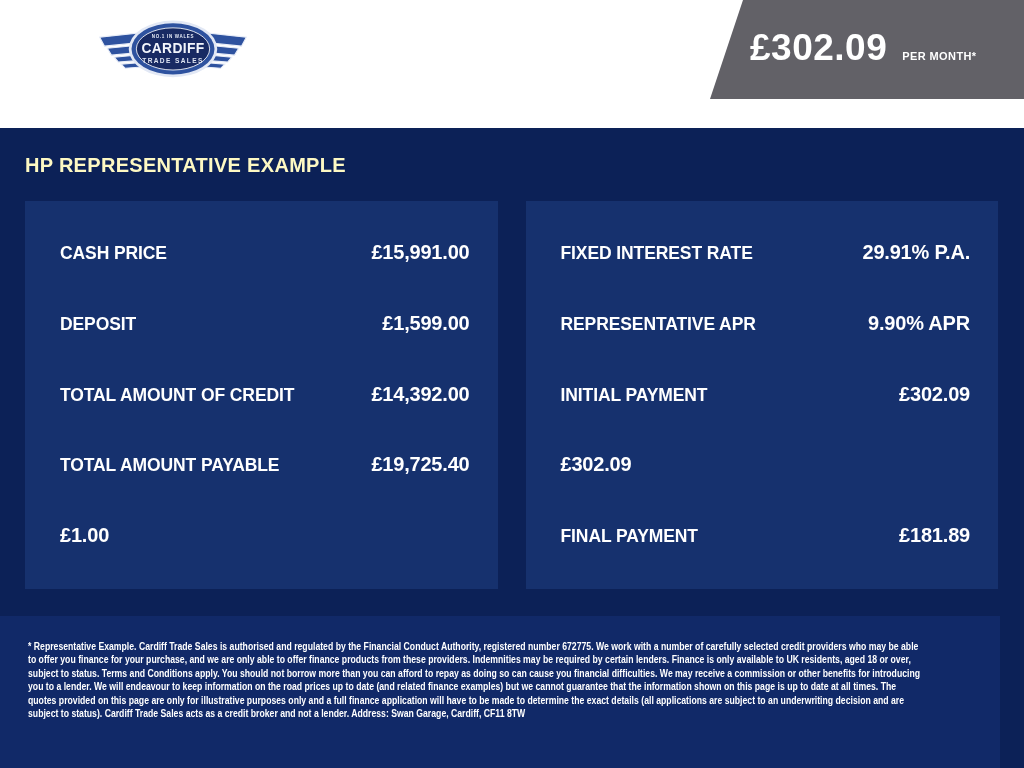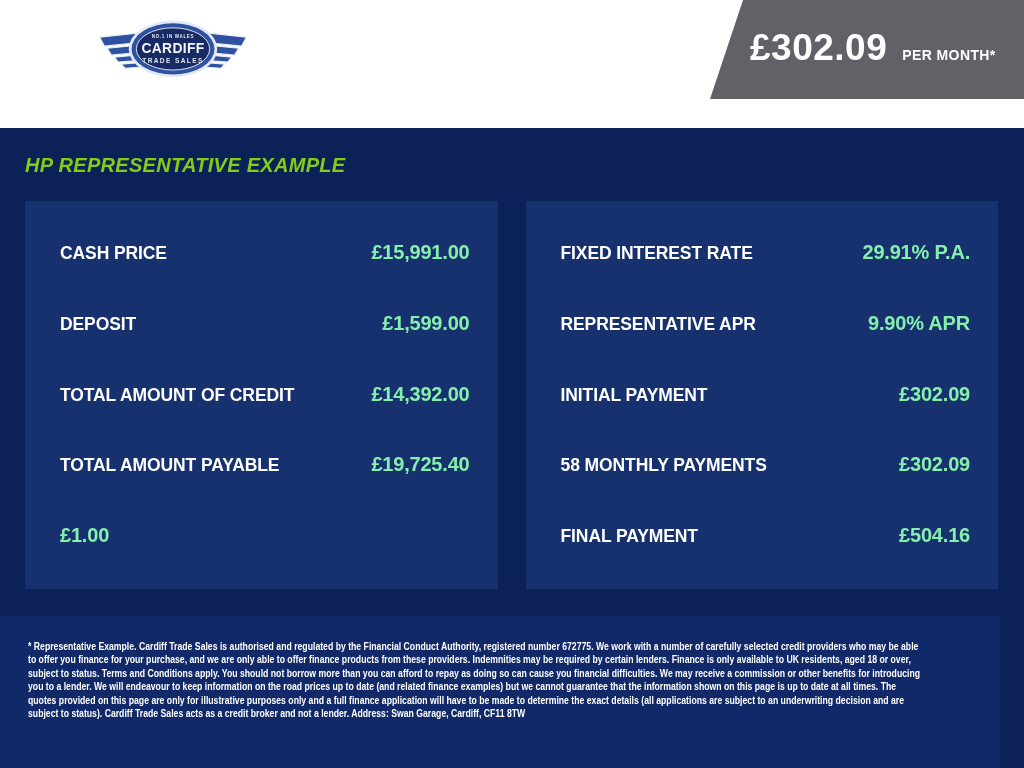--- a/index.html
+++ b/index.html
@@ -14,39 +14,39 @@
   .price-banner {
     position:absolute; top:0; right:0; width:314px; height:99px;
     background:#626167;
     -webkit-clip-path:polygon(33px 0, 314px 0, 314px 99px, 0 99px);
     clip-path:polygon(33px 0, 314px 0, 314px 99px, 0 99px);
     display:flex; align-items:baseline; gap:15px;
     padding-left:40px; padding-top:27px;
     color:#ffffff;
   }
   .price-banner .big { font-size:37px; font-weight:bold; letter-spacing:0.5px; }
-  .price-banner .small { font-size:14px; font-weight:bold; letter-spacing:0.4px; }
+  .price-banner .small { font-size:11px; font-weight:bold; letter-spacing:0.4px; }
 
   
   .band { width:1024px; height:488px; background:#0c2157; padding-top:26px; }
 
   .section-title {
-    color:#84cc16; font-size:20px; font-weight:bold; letter-spacing:0.3px;
-    padding-left:25px; margin-bottom:24px;font-style:italic;
+    color:#fef9c3; font-size:20px; font-weight:bold; letter-spacing:0.3px;
+    padding-left:25px; margin-bottom:24px;
   }
 
   .panels { display:flex; gap:28px; padding:0 26px 0 25px; height:443px; }
   .panel {
     flex:1; background:#16316e; height:388px;
     display:flex; flex-direction:column; justify-content:space-between;
     padding:40px 28px 42px 35px;
   }
   .row { display:flex; justify-content:space-between; align-items:baseline; }
   .row .label { color:#ffffff; font-size:17.5px; font-weight:bold; letter-spacing:-0.1px; white-space:nowrap; }
-  .row .value { color:#86efac; font-size:20px; font-weight:bold; letter-spacing:-0.2px; white-space:nowrap; }
+  .row .value { color:#ffffff; font-size:20px; font-weight:bold; letter-spacing:-0.2px; white-space:nowrap; }
 
   
   .disclaimer-section {
     width:1000px; height:176px; background:#112968;
     padding:24px 0 0 28px;
   }
   .disclaimer-section p {
     color:#ffffff; font-size:10.6px; font-weight:bold; line-height:13.4px;
     width:1090px; transform:scaleX(0.819); transform-origin:0 0;
   }
@@ -120,26 +120,25 @@
       </div>
       <div class="row">
         <span class="label">REPRESENTATIVE APR</span>
         <span class="value">9.90% APR</span>
       </div>
       <div class="row">
         <span class="label">INITIAL PAYMENT</span>
         <span class="value">£302.09</span>
       </div>
       <div class="row">
-        <span class="label">58 MONTHLY PAYMENTS</span>
         <span class="value">£302.09</span>
       </div>
       <div class="row">
         <span class="label">FINAL PAYMENT</span>
-        <span class="value">£504.16</span>
+        <span class="value">£181.89</span>
       </div>
     </div>
 
   </div>
 </div>
 
 <div class="disclaimer-section">
   <p>* Representative Example. Cardiff Trade Sales is authorised and regulated by the Financial Conduct Authority, registered number 672775. We work with a number of carefully selected credit providers who may be able to offer you finance for your purchase, and we are only able to offer finance products from these providers. Indemnities may be required by certain lenders. Finance is only available to UK residents, aged 18 or over, subject to status. Terms and Conditions apply. You should not borrow more than you can afford to repay as doing so can cause you financial difficulties. We may receive a commission or other benefits for introducing you to a lender. We will endeavour to keep information on the road prices up to date (and related finance examples) but we cannot guarantee that the information shown on this page is up to date at all times. The quotes provided on this page are only for illustrative purposes only and a full finance application will have to be made to determine the exact details (all applications are subject to an underwriting decision and are subject to status). Cardiff Trade Sales acts as a credit broker and not a lender. Address: Swan Garage, Cardiff, CF11 8TW</p>
 </div>
 

